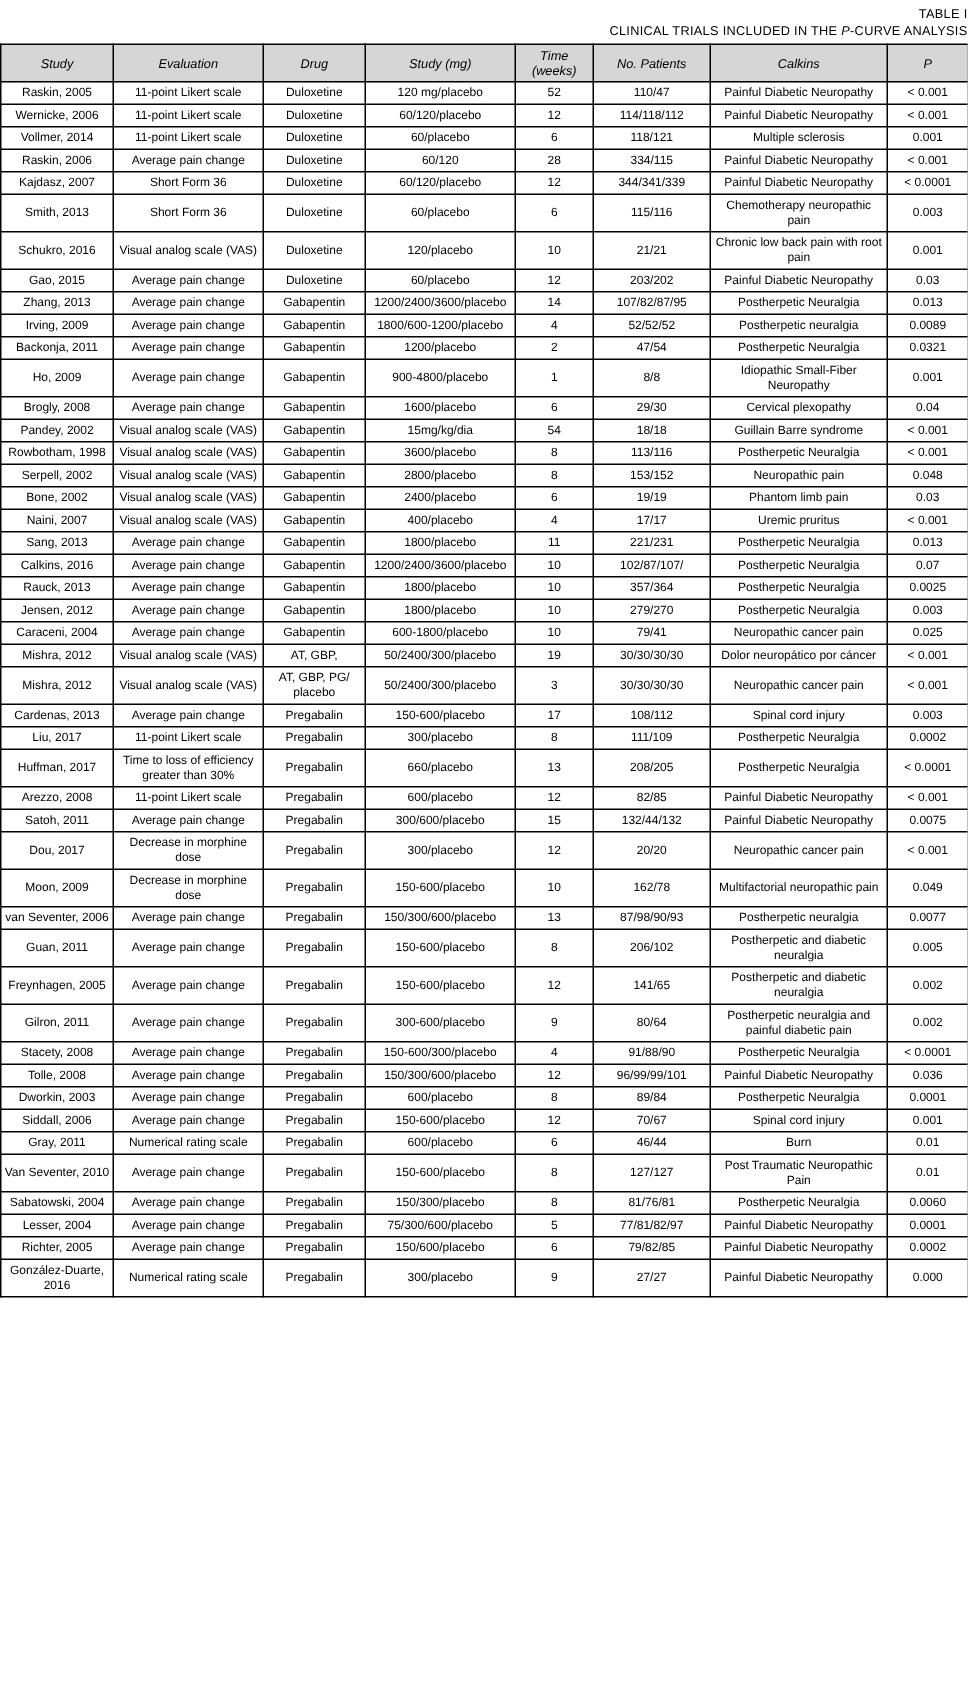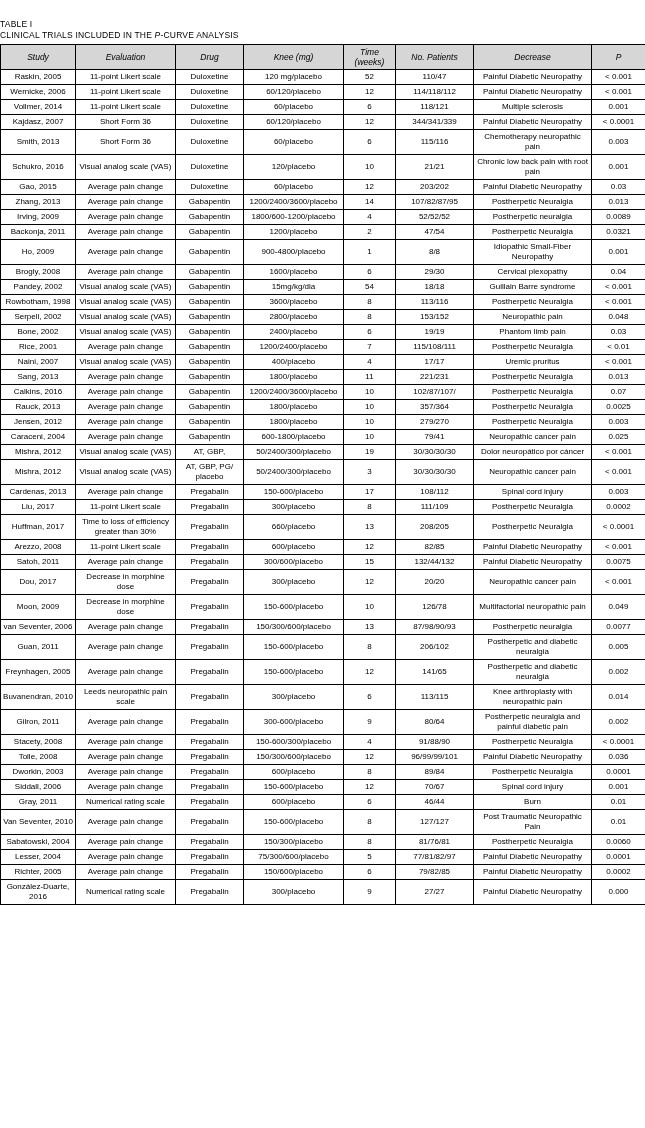--- a/index.html
+++ b/index.html
@@ -9,22 +9,22 @@
     font-family: "Liberation Sans", sans-serif;
     color: #000;
   }
   .page {
     width: 645px;
     min-height: 1128px;
     background: #fff;
     box-sizing: border-box;
   }
   .title-block {
-    text-align: left;
-    padding: 19px 0 3px 0;
+    text-align: right;
+    padding: 4px 0 3px 0;
     font-size: 8.5px;
     line-height: 11px;
     letter-spacing: 0.2px;
   }
   .title-block .caption-italic { font-style: italic; }
   table.trials {
     border-collapse: collapse;
     width: 645px;
     table-layout: fixed;
   }
@@ -73,24 +73,24 @@
       <col class="c-time">
       <col class="c-patients">
       <col class="c-etiology">
       <col class="c-p">
     </colgroup>
     <thead>
       <tr>
           <th>Study</th>
           <th>Evaluation</th>
           <th>Drug</th>
-          <th>Knee (mg)</th>
+          <th>Study (mg)</th>
           <th>Time (weeks)</th>
           <th>No. Patients</th>
-          <th>Decrease</th>
+          <th>Calkins</th>
           <th>P</th>
         </tr>
     </thead>
     <tbody>
         <tr>
           <td>Raskin, 2005</td>
           <td>11-point Likert scale</td>
           <td>Duloxetine</td>
           <td>120 mg/placebo</td>
           <td>52</td>
@@ -112,20 +112,30 @@
           <td>Vollmer, 2014</td>
           <td>11-point Likert scale</td>
           <td>Duloxetine</td>
           <td>60/placebo</td>
           <td>6</td>
           <td>118/121</td>
           <td>Multiple sclerosis</td>
           <td>0.001</td>
         </tr>
         <tr>
+          <td>Raskin, 2006</td>
+          <td>Average pain change</td>
+          <td>Duloxetine</td>
+          <td>60/120</td>
+          <td>28</td>
+          <td>334/115</td>
+          <td>Painful Diabetic Neuropathy</td>
+          <td>&lt; 0.001</td>
+        </tr>
+        <tr>
           <td>Kajdasz, 2007</td>
           <td>Short Form 36</td>
           <td>Duloxetine</td>
           <td>60/120/placebo</td>
           <td>12</td>
           <td>344/341/339</td>
           <td>Painful Diabetic Neuropathy</td>
           <td>&lt; 0.0001</td>
         </tr>
         <tr>
@@ -242,30 +252,20 @@
           <td>Bone, 2002</td>
           <td>Visual analog scale (VAS)</td>
           <td>Gabapentin</td>
           <td>2400/placebo</td>
           <td>6</td>
           <td>19/19</td>
           <td>Phantom limb pain</td>
           <td>0.03</td>
         </tr>
         <tr>
-          <td>Rice, 2001</td>
-          <td>Average pain change</td>
-          <td>Gabapentin</td>
-          <td>1200/2400/placebo</td>
-          <td>7</td>
-          <td>115/108/111</td>
-          <td>Postherpetic Neuralgia</td>
-          <td>&lt; 0.01</td>
-        </tr>
-        <tr>
           <td>Naini, 2007</td>
           <td>Visual analog scale (VAS)</td>
           <td>Gabapentin</td>
           <td>400/placebo</td>
           <td>4</td>
           <td>17/17</td>
           <td>Uremic pruritus</td>
           <td>&lt; 0.001</td>
         </tr>
         <tr>
@@ -397,21 +397,21 @@
           <td>20/20</td>
           <td>Neuropathic cancer pain</td>
           <td>&lt; 0.001</td>
         </tr>
         <tr>
           <td>Moon, 2009</td>
           <td>Decrease in morphine dose</td>
           <td>Pregabalin</td>
           <td>150-600/placebo</td>
           <td>10</td>
-          <td>126/78</td>
+          <td>162/78</td>
           <td>Multifactorial neuropathic pain</td>
           <td>0.049</td>
         </tr>
         <tr>
           <td>van Seventer, 2006</td>
           <td>Average pain change</td>
           <td>Pregabalin</td>
           <td>150/300/600/placebo</td>
           <td>13</td>
           <td>87/98/90/93</td>
@@ -430,30 +430,20 @@
         </tr>
         <tr>
           <td>Freynhagen, 2005</td>
           <td>Average pain change</td>
           <td>Pregabalin</td>
           <td>150-600/placebo</td>
           <td>12</td>
           <td>141/65</td>
           <td>Postherpetic and diabetic neuralgia</td>
           <td>0.002</td>
-        </tr>
-        <tr>
-          <td>Buvanendran, 2010</td>
-          <td>Leeds neuropathic pain scale</td>
-          <td>Pregabalin</td>
-          <td>300/placebo</td>
-          <td>6</td>
-          <td>113/115</td>
-          <td>Knee arthroplasty with neuropathic pain</td>
-          <td>0.014</td>
         </tr>
         <tr>
           <td>Gilron, 2011</td>
           <td>Average pain change</td>
           <td>Pregabalin</td>
           <td>300-600/placebo</td>
           <td>9</td>
           <td>80/64</td>
           <td>Postherpetic neuralgia and painful diabetic pain</td>
           <td>0.002</td>

